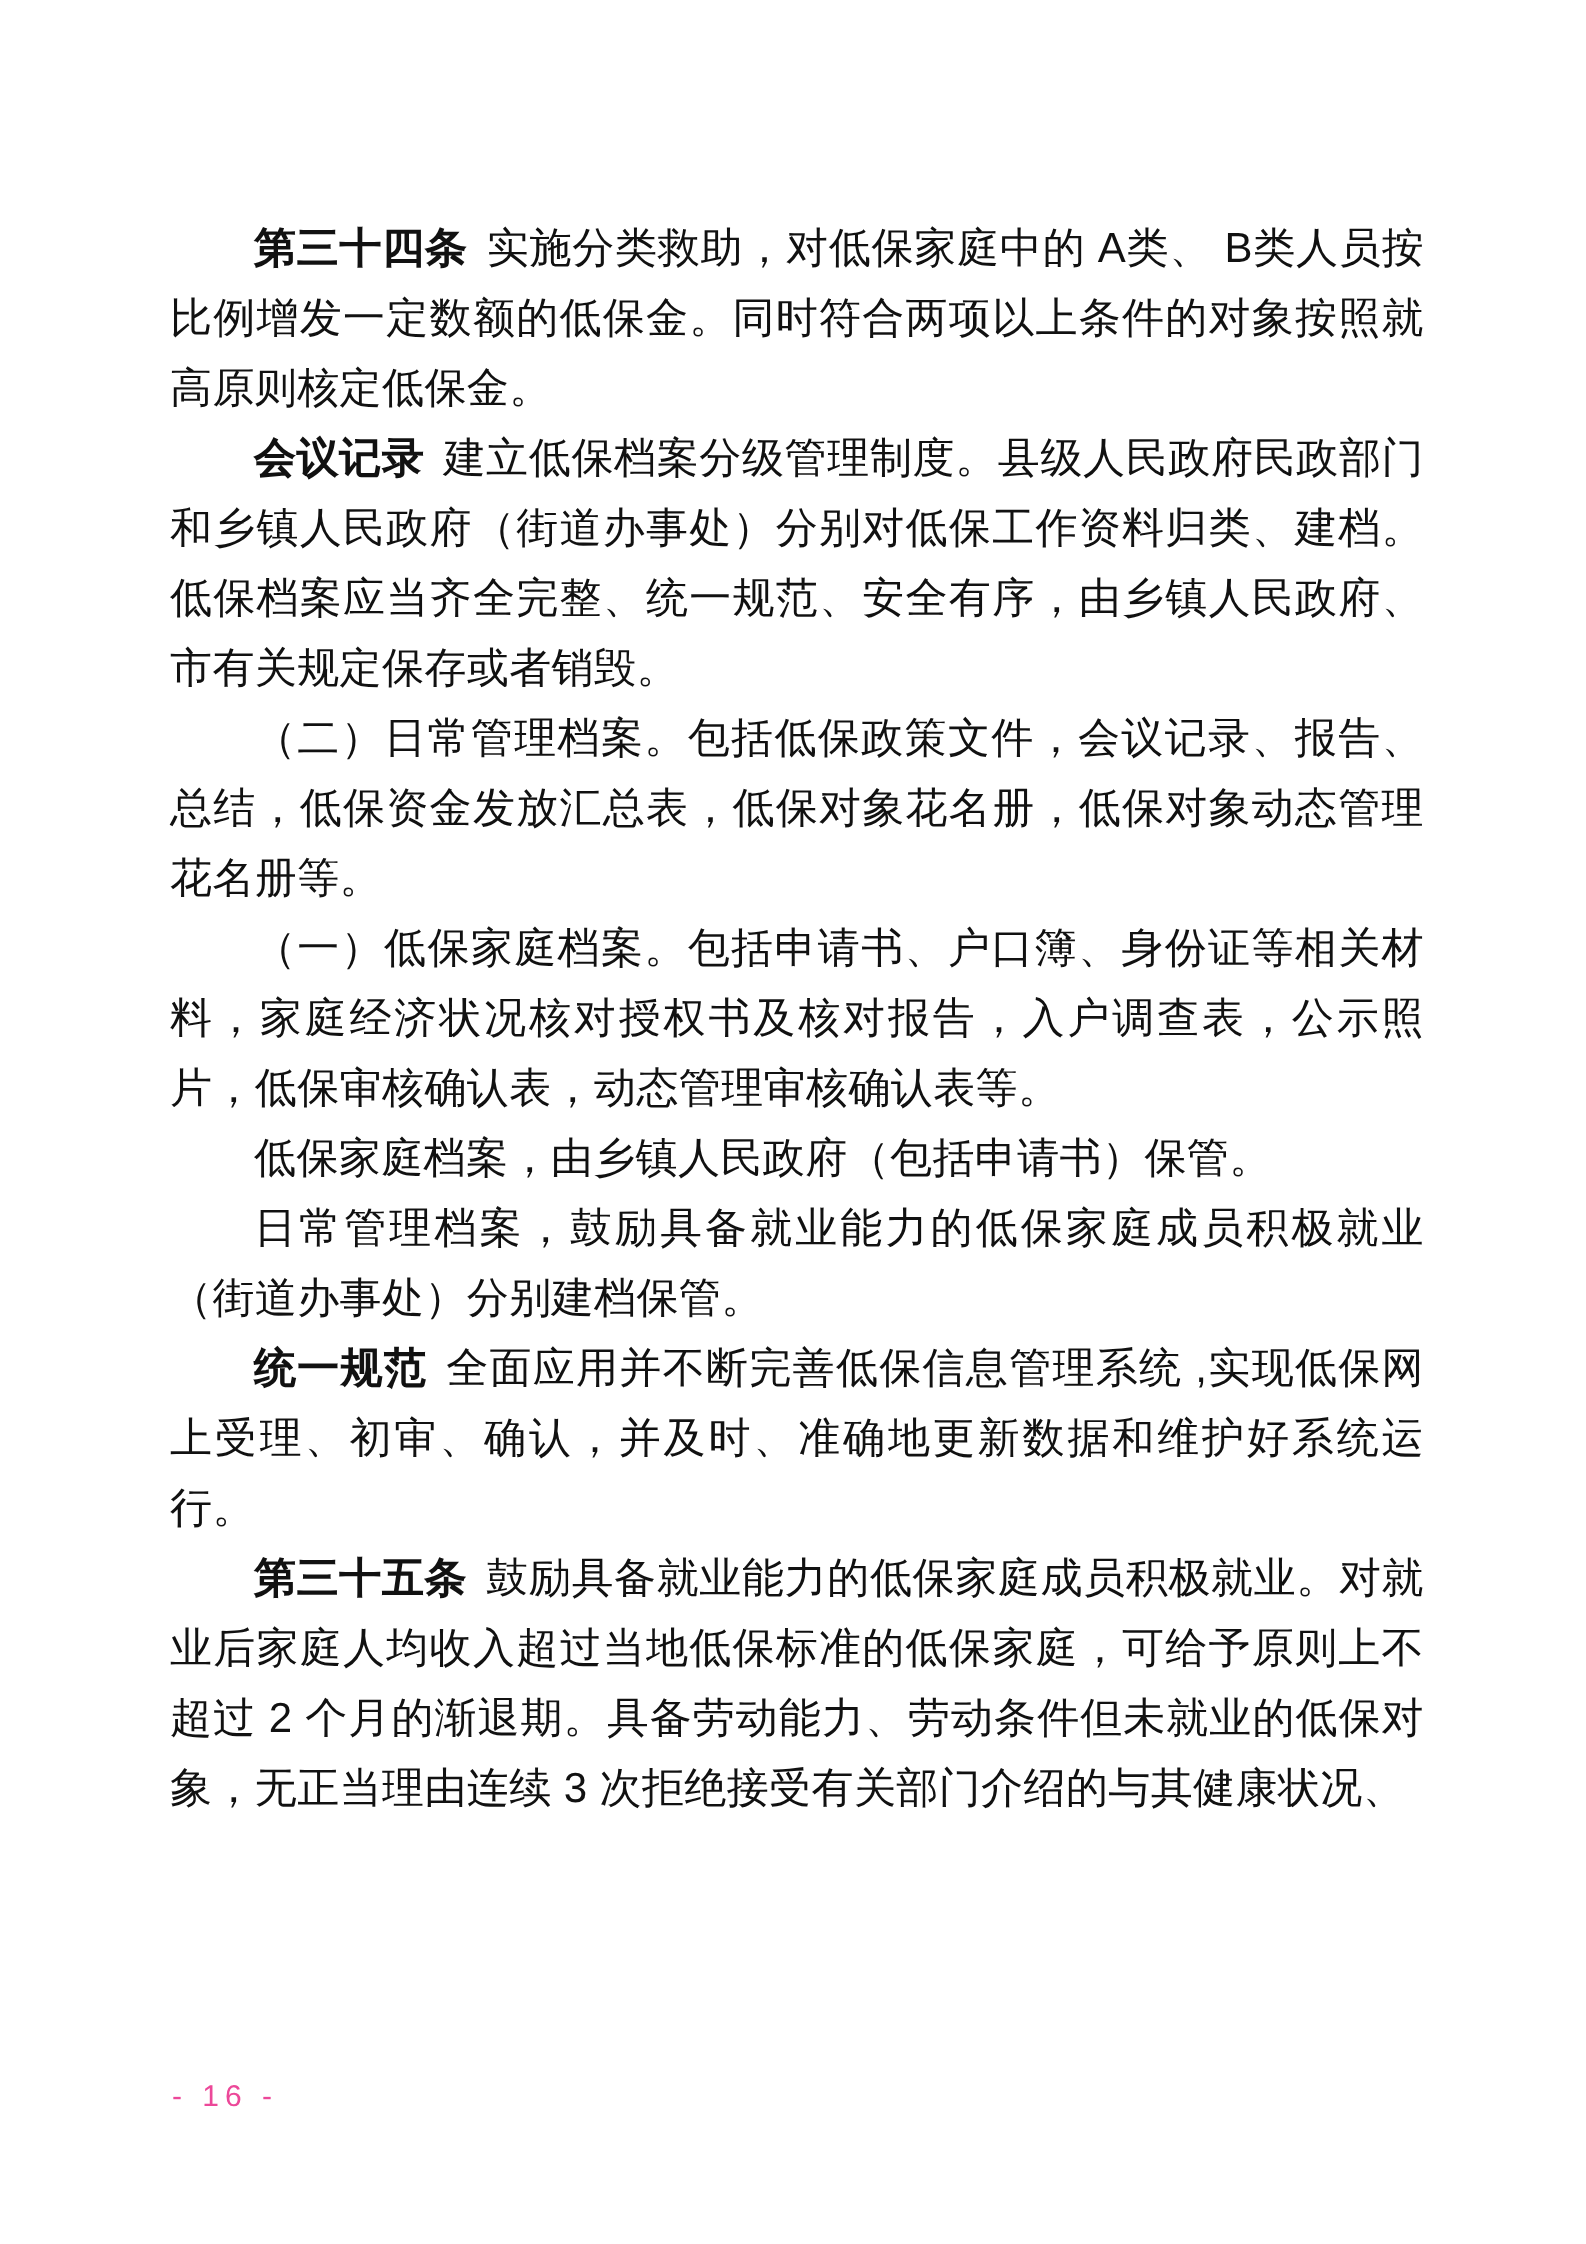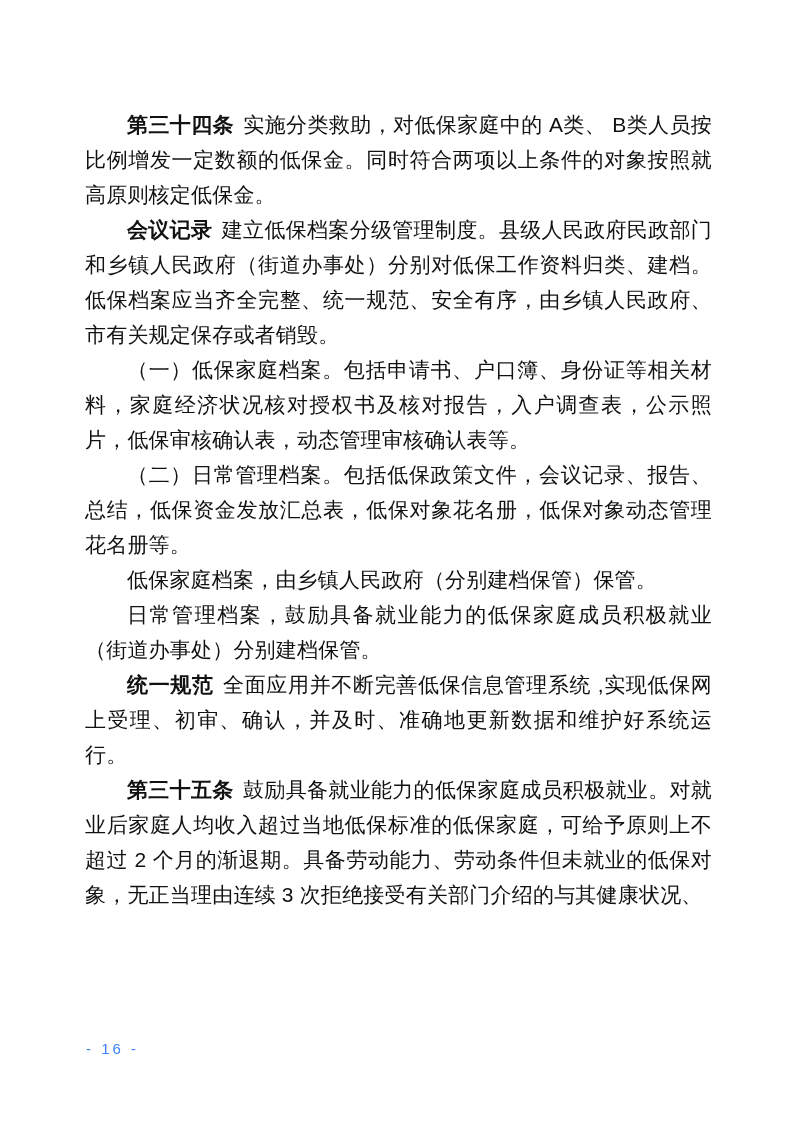--- a/index.html
+++ b/index.html
@@ -33,41 +33,41 @@
   .term {
     font-weight: bold;
     margin-right: 0.45em;
   }
   .footer {
     position: absolute;
     left: 86px;
     top: 1040px;
     font-size: 15px;
     letter-spacing: 3px;
-    color: #3b82f6;
+    color: #ec4899;
   }
 </style>
 </head>
 <body>
 
 <div class="page">
   <div class="content">
 
     <p><b class="term">第三十四条</b><span>实施分类救助，对低保家庭中的 A类、 B类人员按比例增发一定数额的低保金。同时符合两项以上条件的对象按照就高原则核定低保金。</span></p>
 
 
 
 
     <p><b class="term">会议记录</b><span>建立低保档案分级管理制度。县级人民政府民政部门和乡镇人民政府（街道办事处）分别对低保工作资料归类、建档。低保档案应当齐全完整、统一规范、安全有序，由乡镇人民政府、市有关规定保存或者销毁。</span></p>
 
+    <p><span>（二）日常管理档案。包括低保政策文件，会议记录、报告、总结，低保资金发放汇总表，低保对象花名册，低保对象动态管理花名册等。</span></p>
+
     <p><span>（一）低保家庭档案。包括申请书、户口簿、身份证等相关材料，家庭经济状况核对授权书及核对报告，入户调查表，公示照片，低保审核确认表，动态管理审核确认表等。</span></p>
 
-    <p><span>（二）日常管理档案。包括低保政策文件，会议记录、报告、总结，低保资金发放汇总表，低保对象花名册，低保对象动态管理花名册等。</span></p>
-
-    <p><span>低保家庭档案，由乡镇人民政府（分别建档保管）保管。</span></p>
+    <p><span>低保家庭档案，由乡镇人民政府（包括申请书）保管。</span></p>
 
     <p><span>日常管理档案，鼓励具备就业能力的低保家庭成员积极就业（街道办事处）分别建档保管。</span></p>
 
     <p><b class="term">统一规范</b><span>全面应用并不断完善低保信息管理系统 ,实现低保网上受理、初审、确认，并及时、准确地更新数据和维护好系统运行。</span></p>
 
     <p><b class="term">第三十五条</b><span>鼓励具备就业能力的低保家庭成员积极就业。对就业后家庭人均收入超过当地低保标准的低保家庭，可给予原则上不超过 2 个月的渐退期。具备劳动能力、劳动条件但未就业的低保对象，无正当理由连续 3 次拒绝接受有关部门介绍的与其健康状况、</span></p>
 
   </div>
 
   <div class="footer">- 16 -</div>

